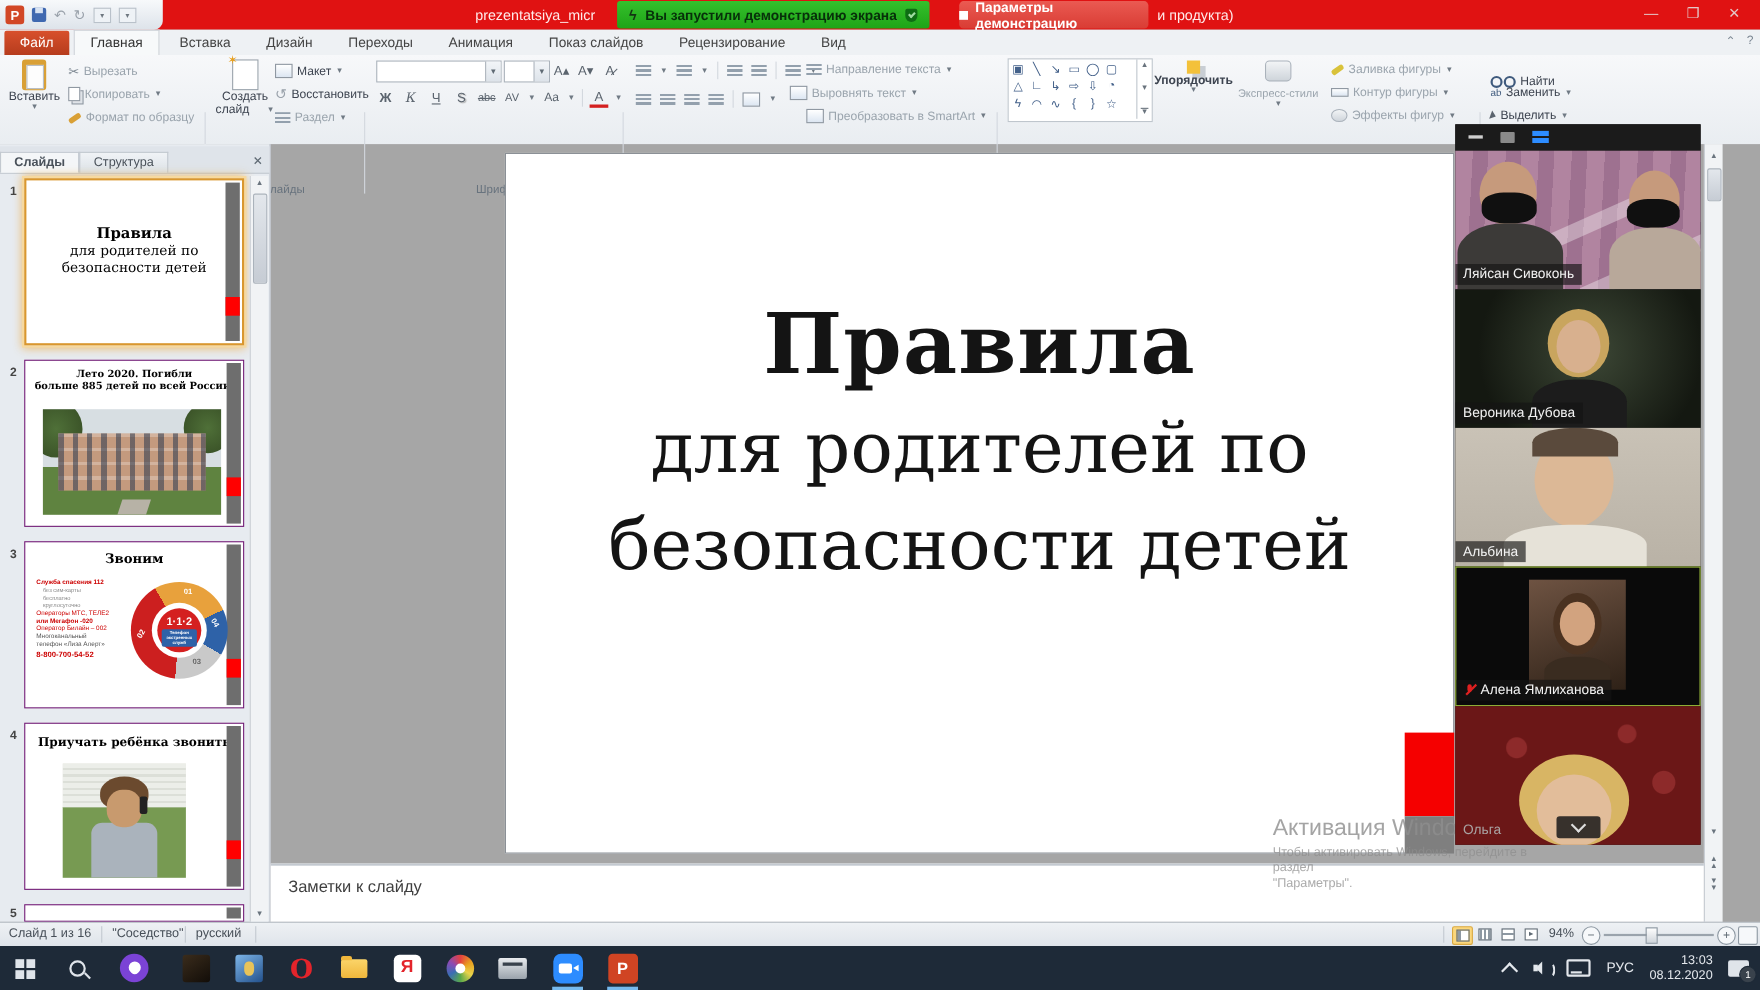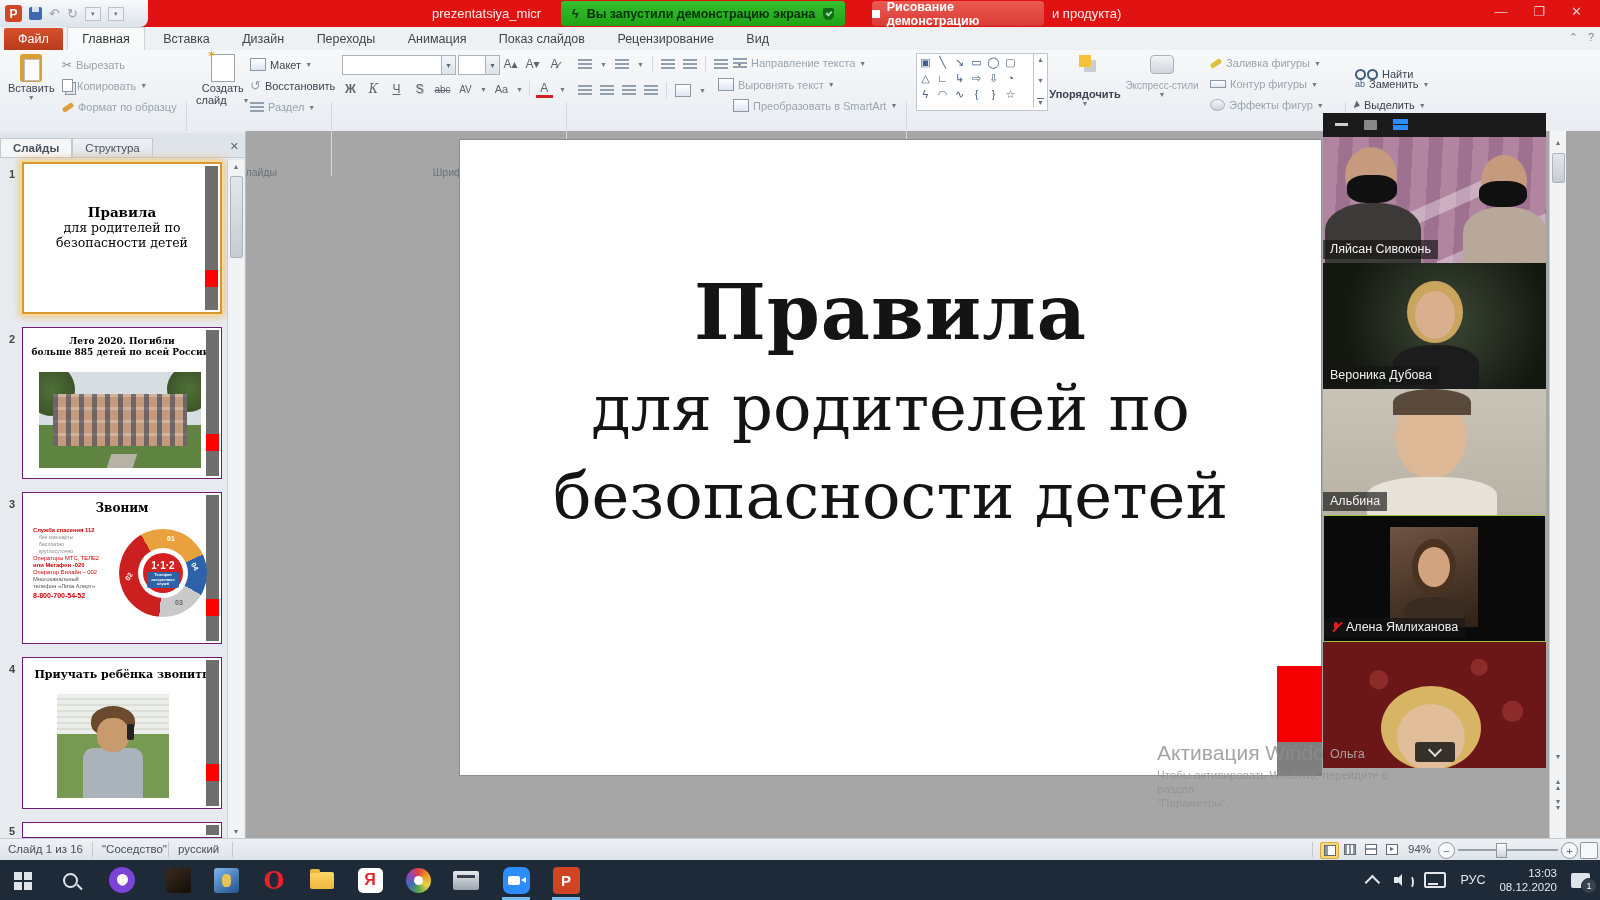--- a/index.html
+++ b/index.html
@@ -222,21 +222,21 @@
       <span class="qat-dd">▾</span>
     </div>
     <span class="a title-txt" style="left:432px;">prezentatsiya_micr</span>
     <div class="a banner">
       <span class="bolt">ϟ</span>
       <span class="banner-txt">Вы запустили демонстрацию экрана</span>
       <span class="shield"></span>
     </div>
     <div class="a stopbtn">
       <span class="sq"></span>
-      <span>Рисование демонстрацию</span>
+      <span>Параметры демонстрацию</span>
     </div>
     <span class="a title-txt" style="left:1052px;">и продукта)</span>
     <div class="a winctl">
       <span>—</span>
       <span>❐</span>
       <span>✕</span>
     </div>
   </div>
 
   <div class="a tabrow">
@@ -394,21 +394,21 @@
       </div>
       <div style="position:absolute;right:0;top:0;width:14px;height:54px;border-left:1px solid #bfc6cd;
            display:flex;flex-direction:column;align-items:center;justify-content:space-between;padding:2px 0;box-sizing:border-box;">
         <span style="font-size:7px;color:#6a747e;">▲</span>
         <span style="font-size:7px;color:#6a747e;">▼</span>
         <span style="font-size:7px;color:#6a747e;border-top:1px solid #6a747e;">▼</span>
       </div>
     </div>
     <div class="a bigbtn" style="left:1054px;top:5px;width:62px;">
       <span class="arr-ic"></span>
-      <span style="margin-top:21px;font-weight:bold;">Упорядочить</span>
+      <span style="margin-top:0;font-weight:bold;">Упорядочить</span>
       <span class="caret">▼</span>
     </div>
     <div class="a bigbtn" style="left:1122px;top:5px;width:80px;">
       <span class="qs-ic"></span>
       <span style="margin-top:6px;font-size:10px;color:#9aa4ad;">Экспресс-стили</span>
       <span class="caret">▼</span>
     </div>
     <div class="a sbtn dis" style="left:1210px;top:7px;">
       <span class="brush-ic" style="background:#d9c23a;"></span>
       <span>Заливка фигуры</span>
@@ -537,20 +537,23 @@
   </div>
 
   <div class="a slide serif">
     <div class="t">Правила</div>
     <div class="l">для родителей по</div>
     <div class="l">безопасности детей</div>
   </div>
   <div class="a redsq"></div>
   <div class="a graysq"></div>
 
+  <div class="a notes">
+    <span>Заметки к слайду</span>
+  </div>
 
   <div class="a mscroll">
     <span class="sarrow" style="top:8px;">▲</span>
     <div class="sthumb" style="top:22px;height:28px;"></div>
     <span class="sarrow" style="top:622px;">▼</span>
     <span class="sarrow" style="top:648px;line-height:6px;">▲<br>▲</span>
     <span class="sarrow" style="top:668px;line-height:6px;">▼<br>▼</span>
   </div>
 
   <div class="a wm">

